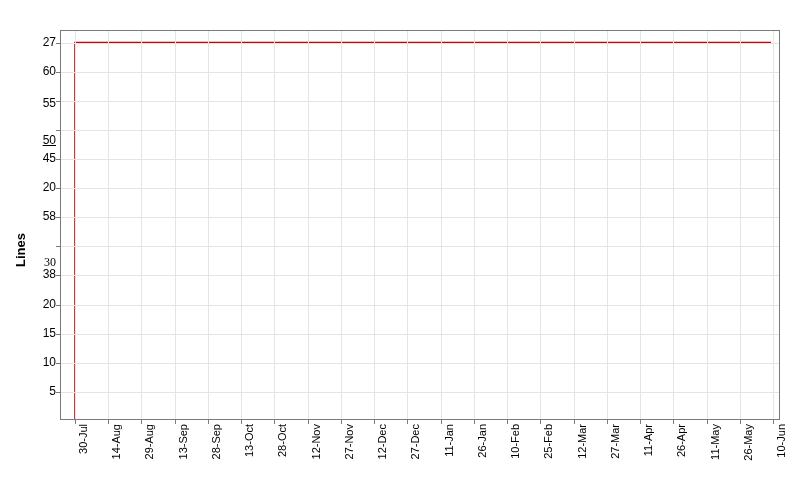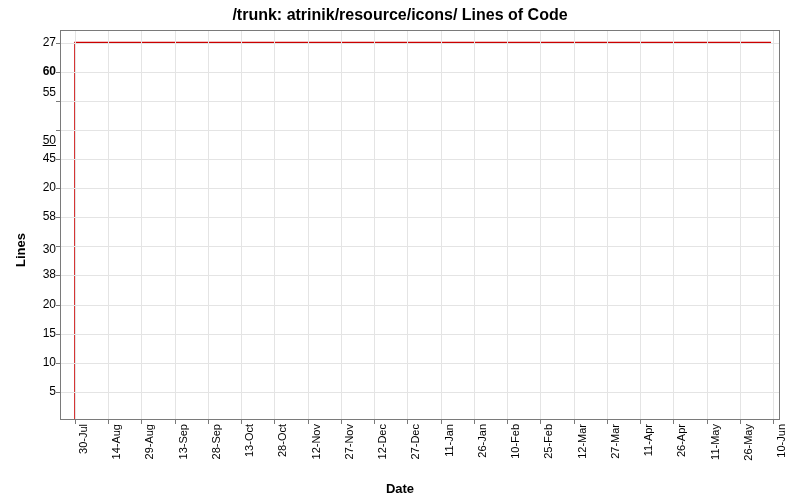--- a/index.html
+++ b/index.html
@@ -115,23 +115,21 @@
     height: 5px;
     width: 0;
     border-left: 1px solid #7a7a7a;
   }
 </style>
 </head>
 <body>
 
 <div class="chart-container">
 
-  <div class="title">/trunk: atrinik/resource/icons/ Lines of Code</div>
   <div class="ylabel">Lines</div>
-  <div class="xlabel">Date</div>
 
   <div class="plot">
 
     <svg class="series-svg" viewBox="0 0 720 390" preserveAspectRatio="none">
       <polyline class="series-line" points="14,390 14,11.641791044776085 712,11.641791044776085" style="stroke: rgb(204, 0, 0);"></polyline>
     </svg>
   <div class="gridline-h" style="top: 360.896px;"></div>
       <div class="ytick-mark" style="top: 360.896px;"></div>
       <div class="gridline-h" style="top: 331.791px;"></div>
       <div class="ytick-mark" style="top: 331.791px;"></div>
@@ -223,21 +221,21 @@
       <div class="gridline-v" style="left: 712px;"></div>
       <div class="xtick-mark" style="left: 712px;"></div>
       <div class="xtick" style="left: 712px;">10-Jun</div>
     </div>
 
 <div class="ytick" style="top: 390.896px;">5</div>
     <div class="ytick" style="top: 361.791px;">10</div>
     <div class="ytick" style="top: 332.687px;">15</div>
     <div class="ytick" style="top: 303.582px;">20</div>
     <div class="ytick" style="top: 274.478px;">38</div>
-    <div class="ytick" style="top: 249px;">30</div>
+    <div class="ytick" style="top: 262px; font-family: Liberation Serif, serif;">30</div>
     <div class="ytick" style="top: 216.269px;">58</div>
     <div class="ytick" style="top: 187.164px;">20</div>
     <div class="ytick" style="top: 158.06px;">45</div>
     <div class="ytick" style="top: 140px; text-decoration: underline;">50</div>
-    <div class="ytick" style="top: 92px;">55</div>
-    <div class="ytick" style="top: 70.7463px; font-weight: bold;">60</div>
+    <div class="ytick" style="top: 103px;">55</div>
+    <div class="ytick" style="top: 70.7463px;">60</div>
     <div class="ytick" style="top: 41.6418px;">27</div>
   </div>
 
 </body></html>

